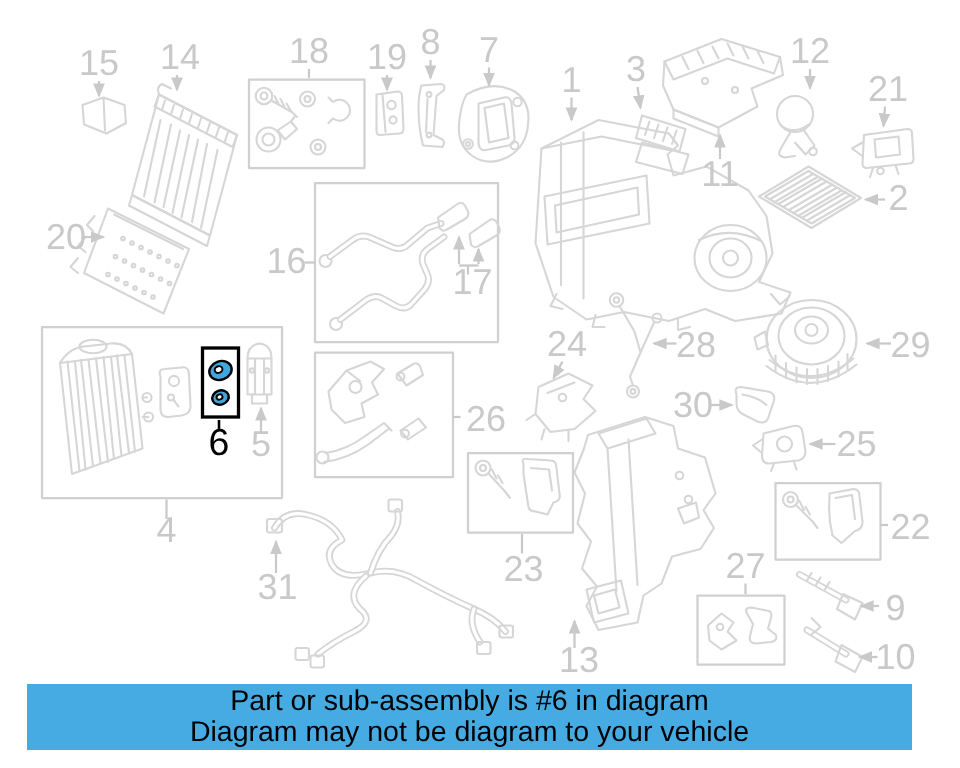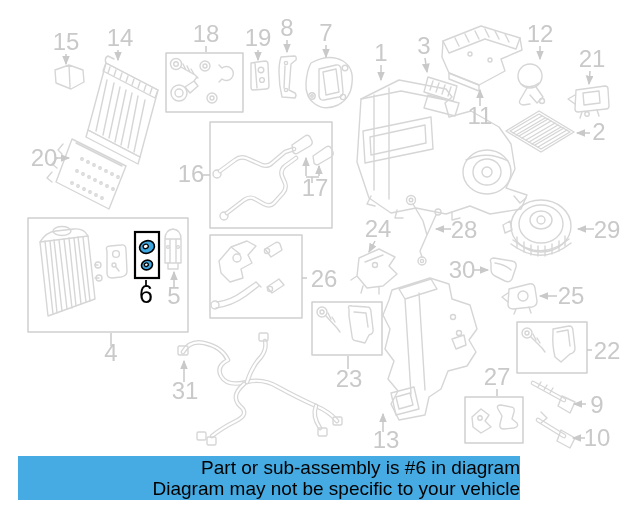--- a/index.html
+++ b/index.html
@@ -11,23 +11,23 @@
   .tube{stroke:var(--art,#d6d6d6);fill:none;stroke-width:4.6;stroke-linejoin:round;stroke-linecap:round;}
   .tube-core{stroke:#ffffff;fill:none;stroke-width:2.2;stroke-linejoin:round;stroke-linecap:round;}
   .lbl{font:24px "Liberation Sans",sans-serif;fill:var(--label,#c9c9c9);text-anchor:middle;}
   .lbl.hl{fill:var(--hl-outline,#000);font-size:25px;}
   .ldr{stroke:var(--label,#c9c9c9);stroke-width:1.5;fill:none;}
   .ldr.hl{stroke:var(--hl-outline,#000);stroke-width:1.7;}
   .arw{stroke:var(--label,#c9c9c9);stroke-width:1.5;fill:none;}
   .hl-box{fill:#ffffff;stroke:var(--hl-outline,#000);stroke-width:2.2;}
   .hl-ring{fill:var(--hl-blue,#3fa7e0);stroke:var(--hl-outline,#000);stroke-width:1.6;}
   .hl-hole{fill:#ffffff;stroke:var(--hl-outline,#000);stroke-width:1.3;}
-  .banner{position:absolute;left:18px;top:456px;width:502px;height:44px;
+  .banner{position:absolute;left:18px;top:456px;width:590px;height:44px;
           background:var(--banner-bg,#45abe2);color:var(--banner-fg,#000);
-          display:flex;flex-direction:column;justify-content:center;align-items:flex-end;
+          display:flex;flex-direction:column;justify-content:center;align-items:center;
           font-size:19px;line-height:21px;text-align:center;}
 </style>
 </head>
 <body>
 
 <div class="stage">
 <svg width="640" height="512" viewBox="0 0 640 512">
   <defs>
     <marker id="ah" markerWidth="7" markerHeight="6" refX="5.6" refY="2.6" orient="auto">
       <path d="M0,0 L6.4,2.6 L0,5.2 Z" fill="var(--label,#c9c9c9)" stroke="none"></path>
@@ -435,15 +435,15 @@
         </g>
         <g>
           <path d="M184,382 L184,361" class="arw" marker-end="url(#ah)"></path>
           <text x="185" y="399" class="lbl">31</text>
         </g>
       </g>
 </svg>
 
 <div class="banner">
   <div>Part or sub-assembly is #6 in diagram</div>
-  <div>Diagram may not be specific to your vehicle</div>
+  <div>Diagram may not be diagram to your vehicle</div>
 </div>
 </div>
 
 </body></html>

